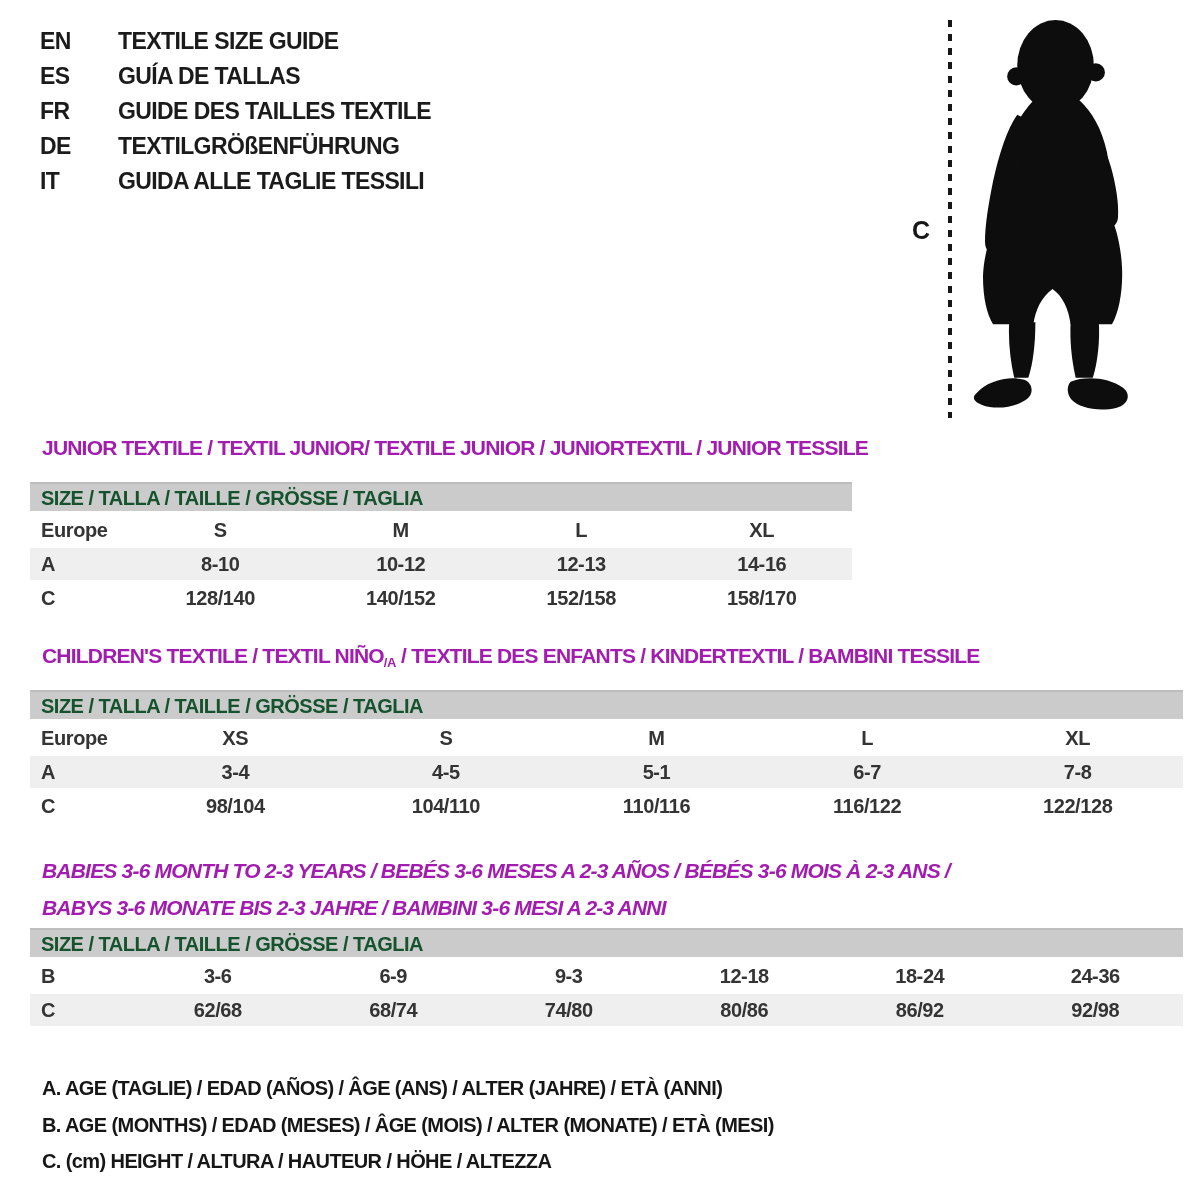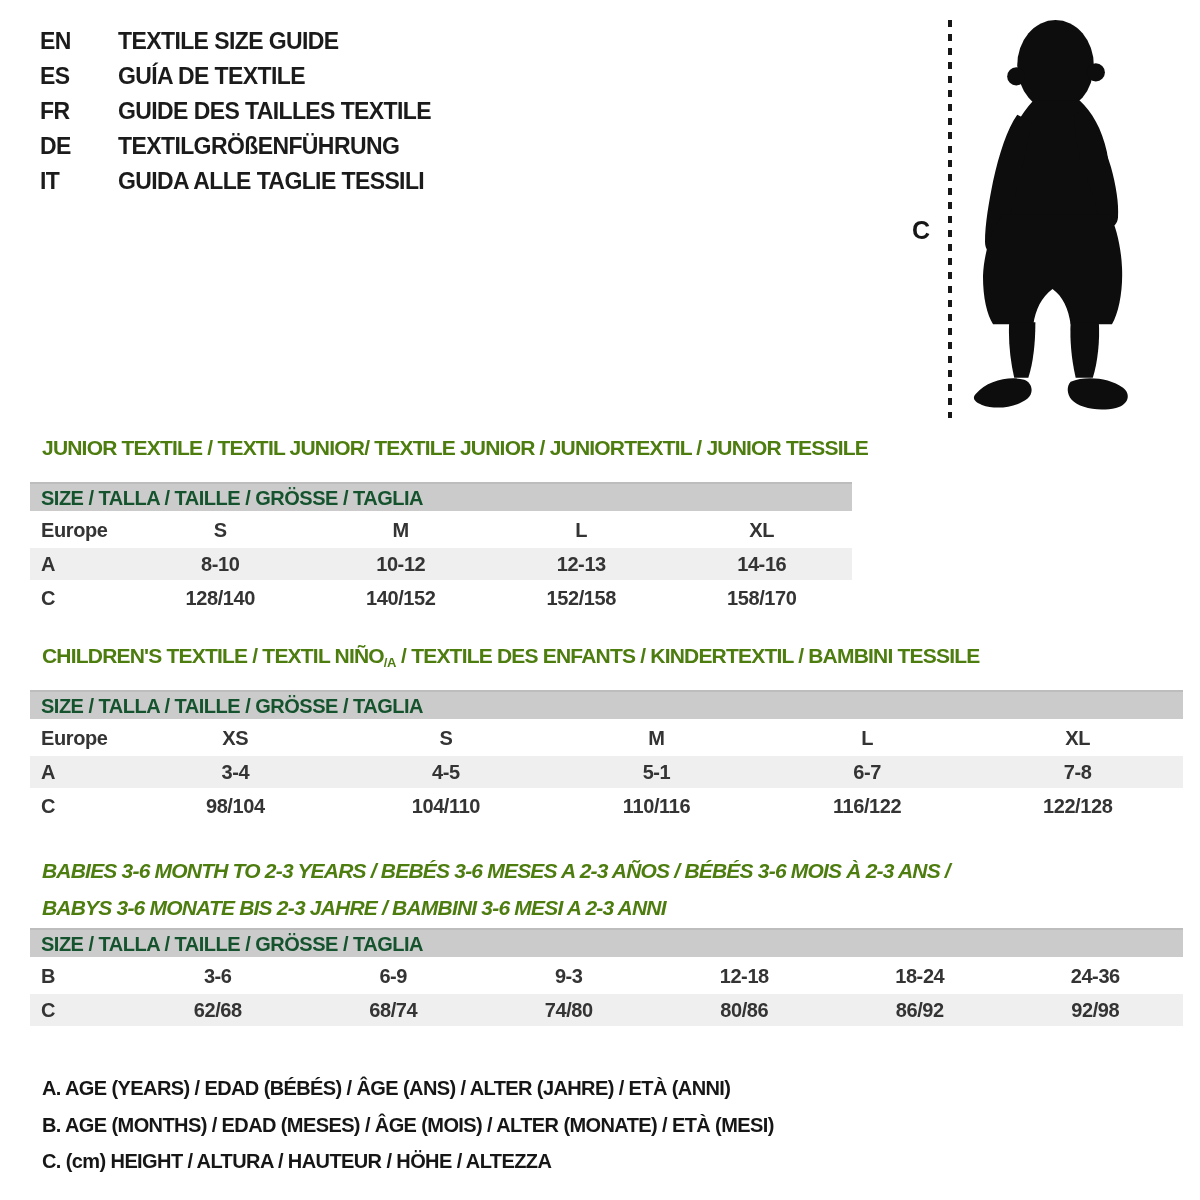--- a/index.html
+++ b/index.html
@@ -24,21 +24,21 @@
   
   .measure-line {
     left:948px; top:20px; width:4px; height:398px;
     background:repeating-linear-gradient(to bottom,#171717 0 7px,transparent 7px 14px);
   }
   .measure-label { left:912px; top:216px; font-size:25px; color:#171717; }
   .baby-svg { left:968px; top:18px; width:168px; height:400px; }
 
   
   .section-title {
-    font-size:21px; letter-spacing:-0.8px; color:#4d7c0f; white-space:nowrap;
+    font-size:21px; letter-spacing:-0.8px; color:#a21caf; white-space:nowrap;
   }
   #junior-title   { left:42px; top:436px; }
   #children-title { left:42px; top:644px; }
   #babies-title   { left:42px; top:852px; line-height:37px;font-style:italic; }
   .subsc { font-size:13px; vertical-align:-4px; letter-spacing:-0.4px; }
 
   
   .size-table { box-sizing:border-box; }
   #junior-table   { left:30px; top:482px; width:822px; }
   #children-table { left:30px; top:690px; width:1153px; }
@@ -70,21 +70,21 @@
 </head>
 <body>
 
 <div class="abs lang-list">
   <div class="lang-row">
     <span class="lang-code">EN</span>
     <span class="lang-title">TEXTILE SIZE GUIDE</span>
   </div>
   <div class="lang-row">
     <span class="lang-code">ES</span>
-    <span class="lang-title">GUÍA DE TEXTILE</span>
+    <span class="lang-title">GUÍA DE TALLAS</span>
   </div>
   <div class="lang-row">
     <span class="lang-code">FR</span>
     <span class="lang-title">GUIDE DES TAILLES TEXTILE</span>
   </div>
   <div class="lang-row">
     <span class="lang-code">DE</span>
     <span class="lang-title">TEXTILGRÖßENFÜHRUNG</span>
   </div>
   <div class="lang-row">
@@ -194,16 +194,16 @@
       <span class="tcell">68/74</span>
       <span class="tcell">74/80</span>
       <span class="tcell">80/86</span>
       <span class="tcell">86/92</span>
       <span class="tcell">92/98</span>
     </div>
   </div>
 </div>
 
 <div class="abs notes">
-  <div class="note-line">A. AGE (YEARS) / EDAD (BÉBÉS) / ÂGE (ANS) / ALTER (JAHRE) / ETÀ (ANNI)</div>
+  <div class="note-line">A. AGE (TAGLIE) / EDAD (AÑOS) / ÂGE (ANS) / ALTER (JAHRE) / ETÀ (ANNI)</div>
   <div class="note-line">B. AGE (MONTHS) / EDAD (MESES) / ÂGE (MOIS) / ALTER (MONATE) / ETÀ (MESI)</div>
   <div class="note-line">C. (cm) HEIGHT / ALTURA / HAUTEUR / HÖHE / ALTEZZA</div>
 </div>
 
 </body></html>

